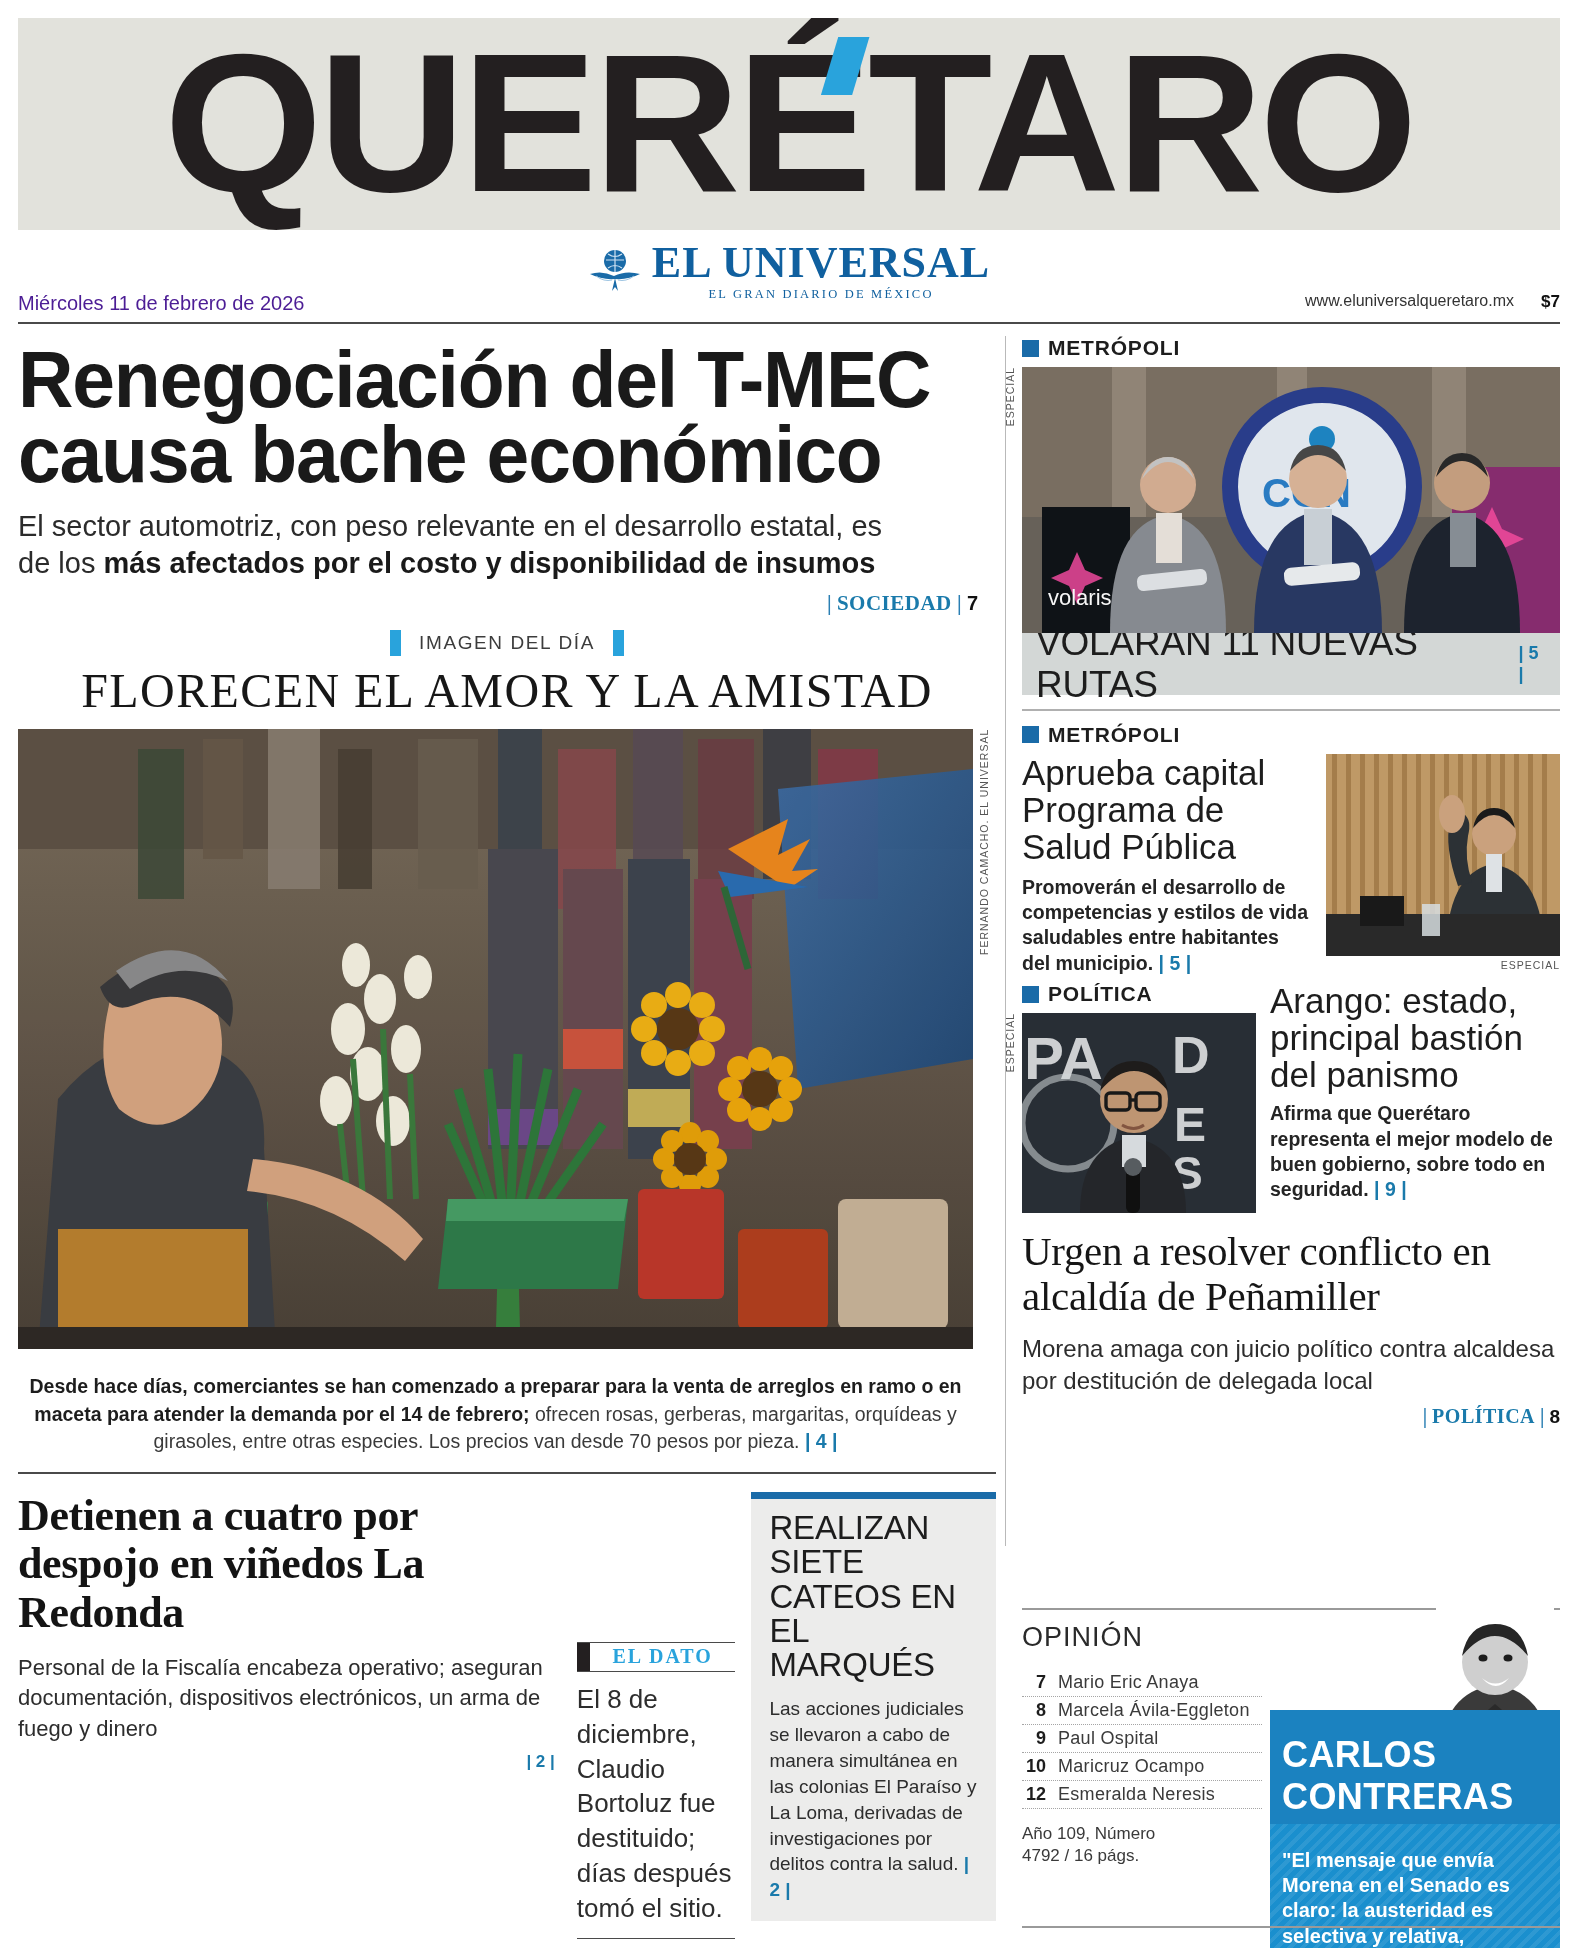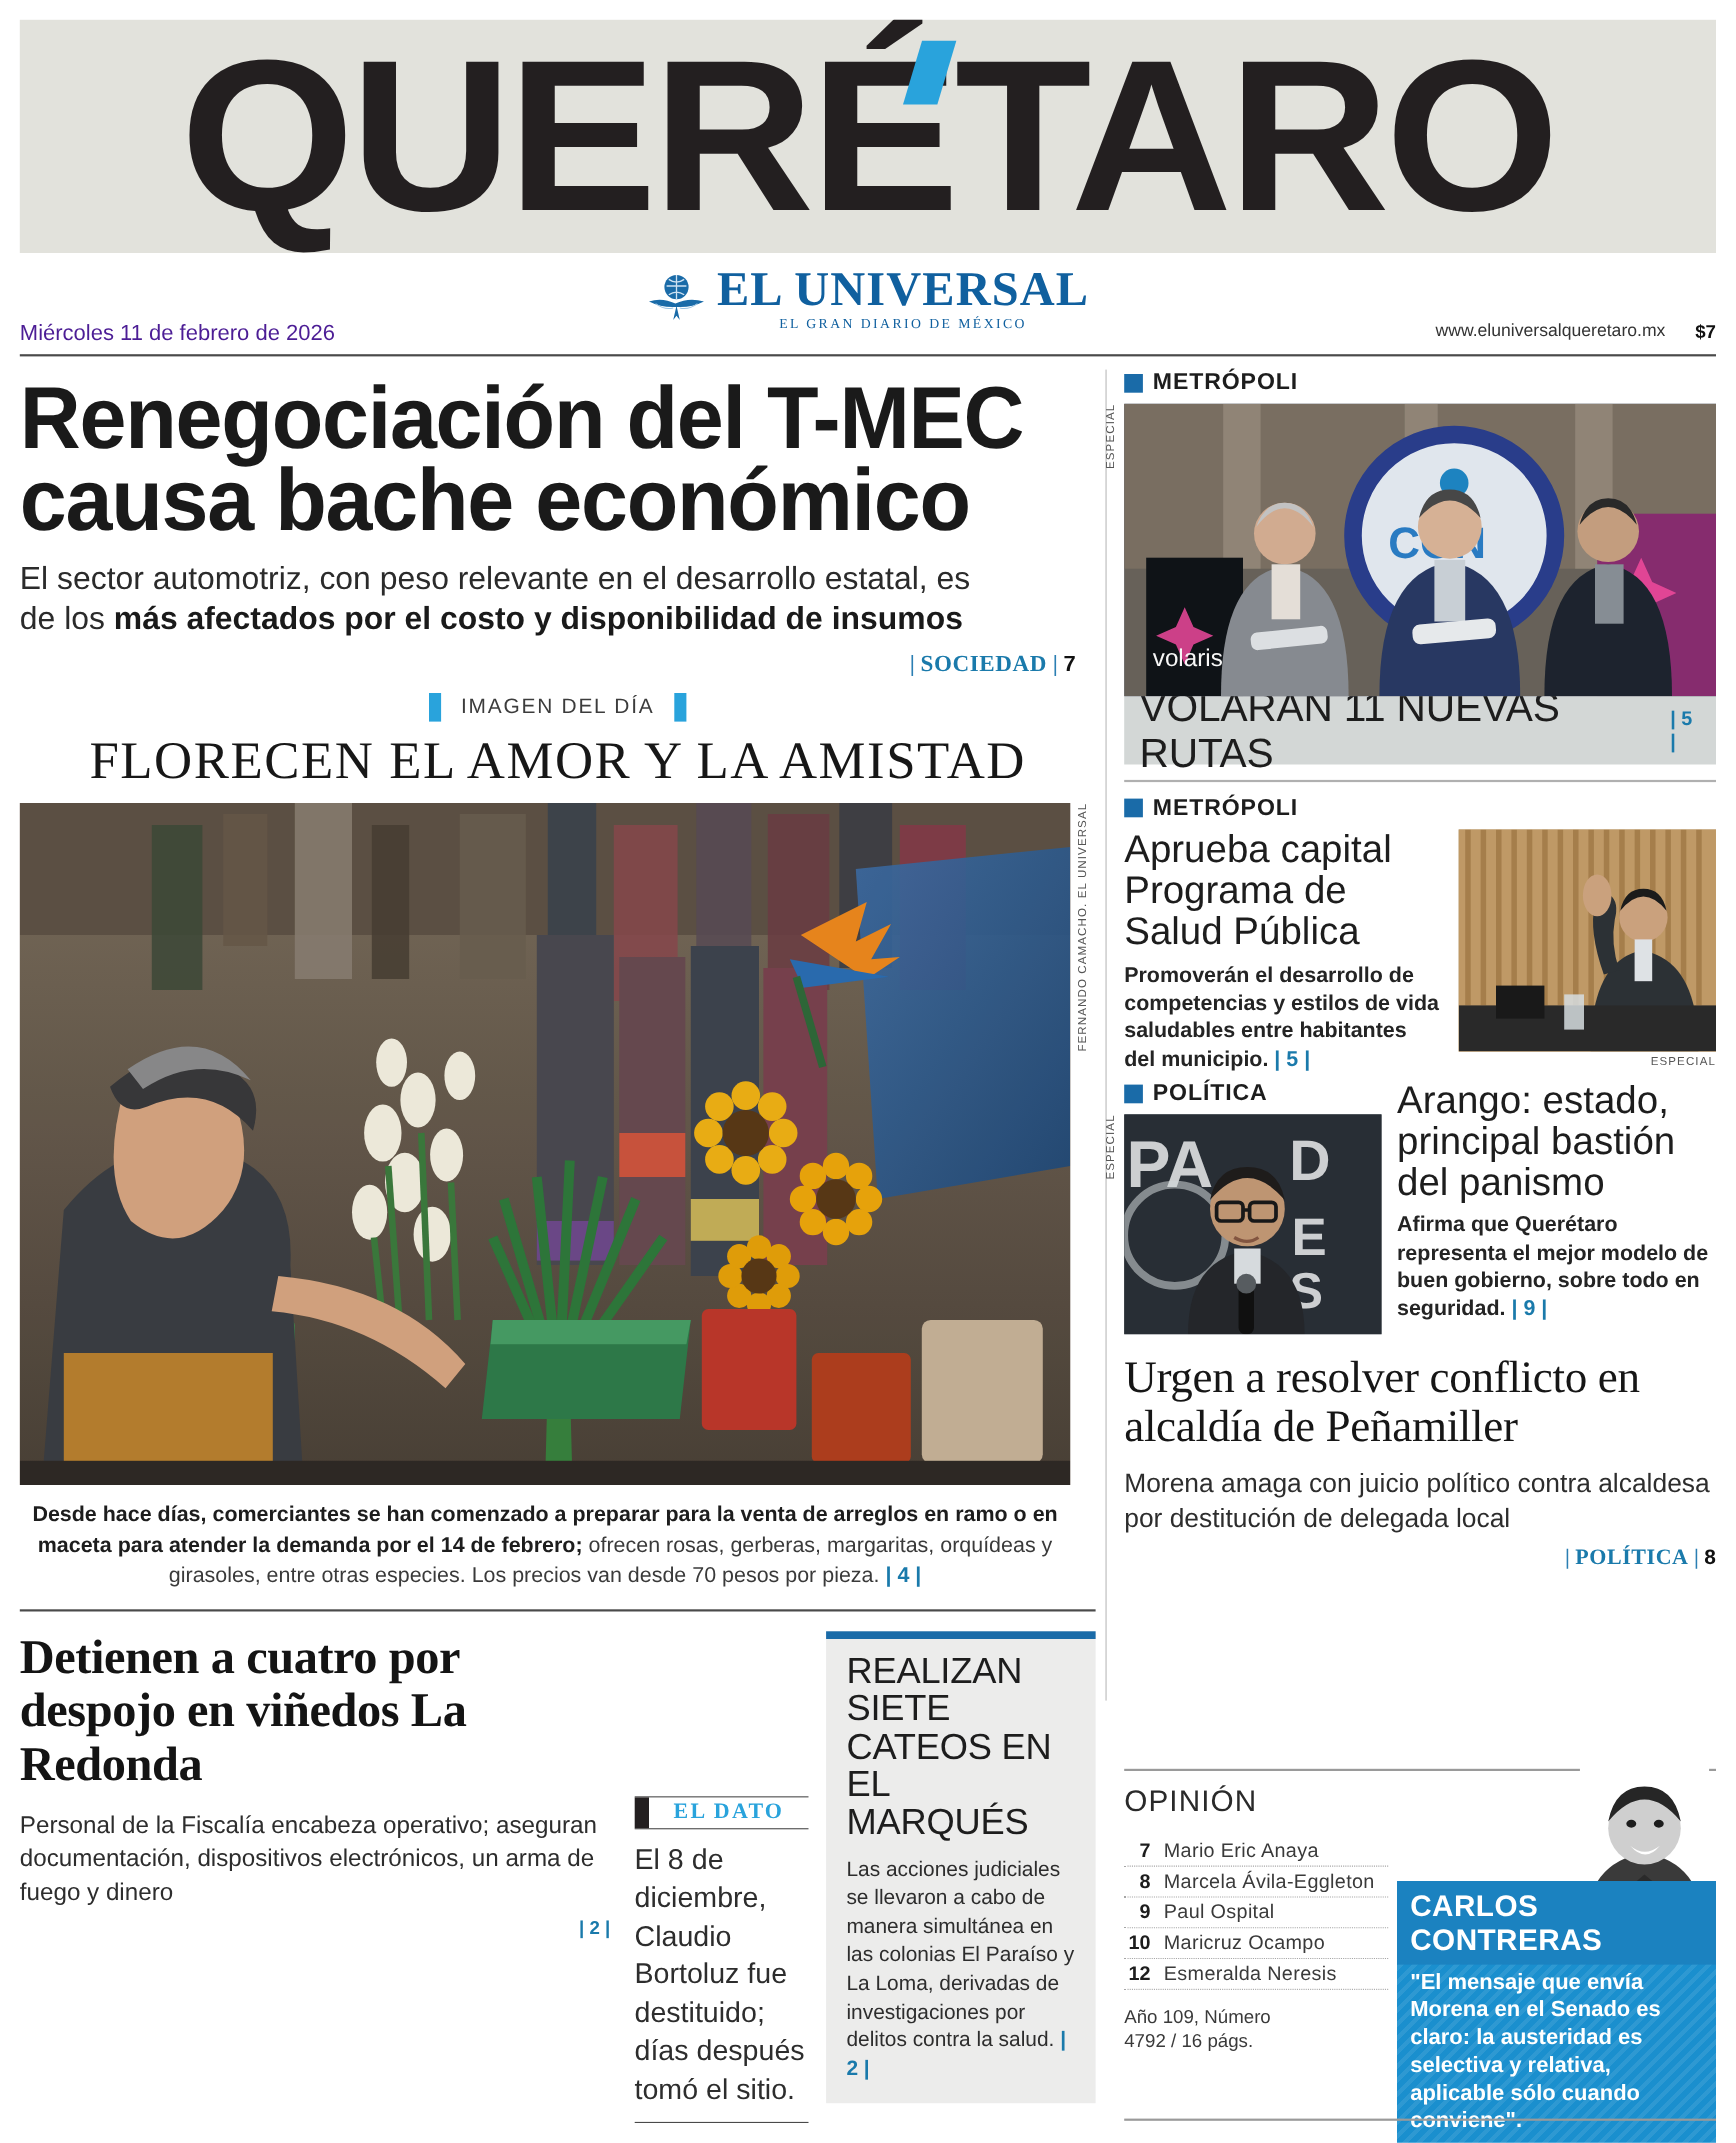--- a/index.html
+++ b/index.html
@@ -94,21 +94,21 @@
     writing-mode:vertical-rl; transform:rotate(180deg);
     font-size:10.5px; letter-spacing:1px; color:#555;
     font-family:"Liberation Sans Narrow","Liberation Sans",sans-serif;
     text-align:right;
   }
   .main-photo { width:955px; height:620px; position:relative; overflow:hidden;
     background:#6d6256; }
   .main-photo svg { display:block; width:100%; height:100%; }
 
   .caption {
-    width:955px; margin-top:14px; text-align:center;
+    width:955px; margin-top:24px; text-align:center;
     font-family:"Liberation Sans Narrow","Liberation Sans",sans-serif;
     font-size:19.5px; line-height:1.42; color:#3a3a3a;
   }
   .caption b { font-weight:700; color:#1d1d1d; }
   .caption .pg { color:#1a7aab; font-weight:700; }
 
   .rule-mid { width:978px; height:2px; background:#4a4a4a; margin-top:16px; }
 
   
   .bottom-left { display:flex; margin-top:18px; width:978px; }
@@ -218,22 +218,22 @@
     font-size:17px; line-height:1.3; color:#3a3a3a; }
 
   .quote-card { position:absolute; left:248px; top:102px; width:290px; }
   .qc-photo { position:absolute; right:6px; top:-104px; width:118px; height:146px;
     overflow:hidden; }
   .qc-photo svg { display:block; width:100%; height:100%; }
   .qc-box { position:relative; background:#1a8fce; padding:10px 12px 10px 12px;
     background-image: repeating-linear-gradient(135deg, rgba(255,255,255,.085) 0 4px, rgba(0,0,0,0) 4px 9px);
   }
   .qc-name { font-family:"Liberation Sans Narrow","Liberation Sans",sans-serif;
-    font-weight:700; font-size:27px; letter-spacing:0.4px; color:#fff;
-    background:#1b82c0; margin:-10px -12px 4px -12px; padding:8px 12px 6px 12px; }
+    font-weight:700; font-size:36px; letter-spacing:0.4px; color:#fff;
+    background:#1b82c0; margin:-10px -12px 24px -12px; padding:24px 12px 6px 12px; }
   .qc-text { font-family:"Liberation Sans Narrow","Liberation Sans",sans-serif;
     font-weight:700; font-size:20px; line-height:1.26; color:#fff; }
 
   .op-rule-bottom { position:absolute; left:1022px; top:1926px; width:538px; height:1.5px; background:#9a9a9a; }
 </style>
 </head>
 <body>
 
 <div class="page">
 

